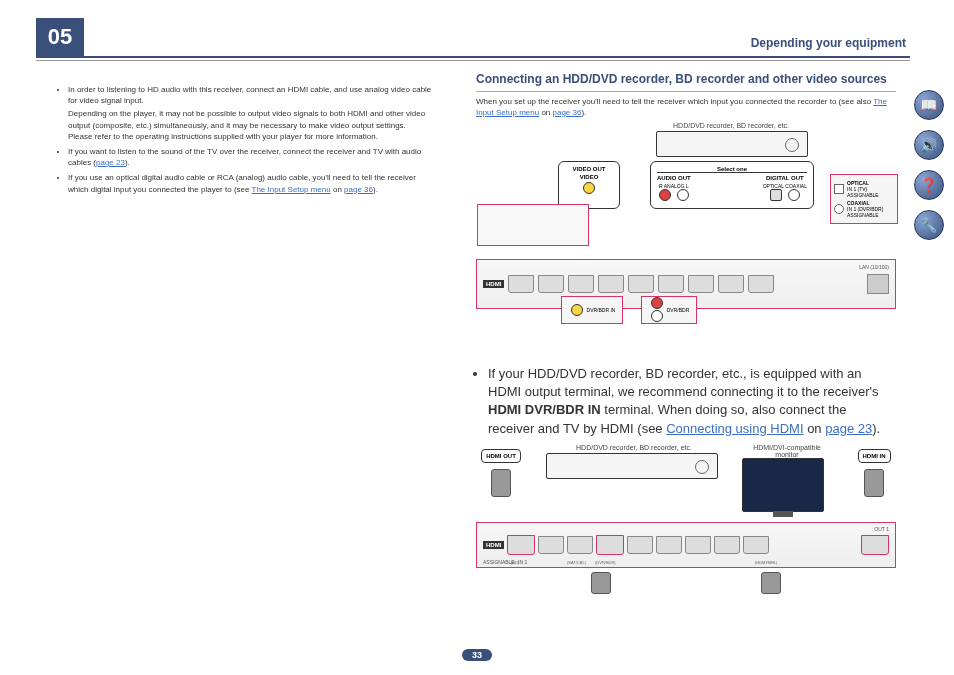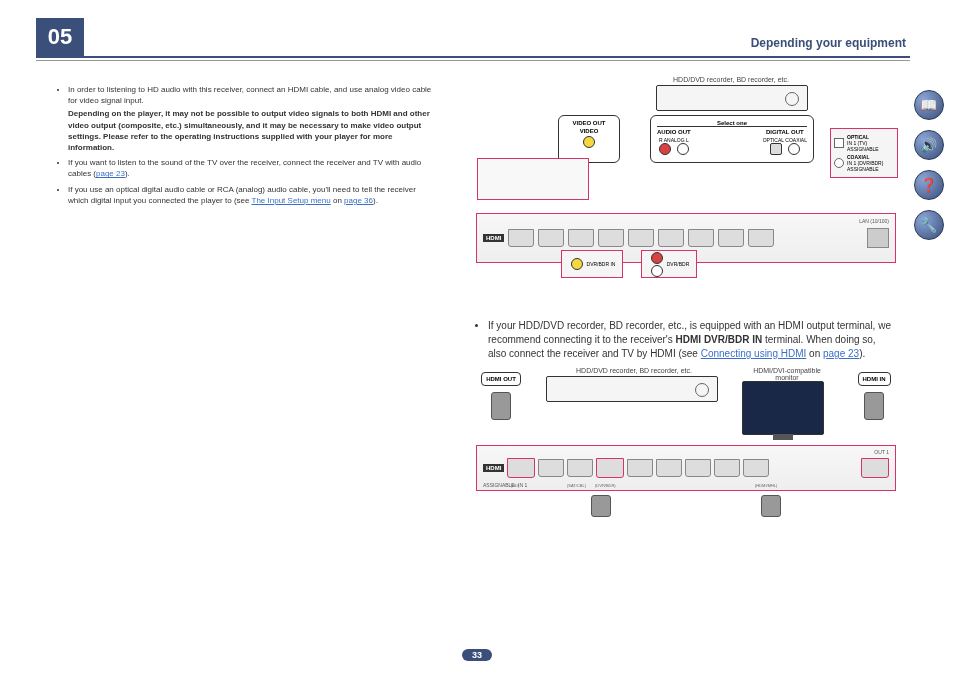--- a/index.html
+++ b/index.html
@@ -62,21 +62,20 @@
   .left-col ul {
     padding-left: 12px;
     margin: 12px;
   }
   .left-col li {
     margin-bottom: 4px;
   }
   .indent {
     padding-left: 0;
     margin-top: 2px;
-    font-weight: bold;
   }
   .right-col {
     position: absolute;
     top: 72px;
     left: 476px;
     width: 420px;
   }
   .section-head {
     color: #3a4f7a;
     font-weight: bold;
@@ -218,21 +217,21 @@
   }
   .rnd-port {
     width: 8px; height: 8px; border: 1px solid #666; border-radius: 50%; background: #fff;
   }
   .small-pink {
     border: 1.5px solid #d6336c;
     background: #f5f5f5;
     position: absolute;
   }
   .bullet-2 {
-    font-size: 10px;
+    font-size: 13px;
     color: #333;
     line-height: 1.4;
     margin-top: 10px;
   }
   .bullet-2 ul { padding-left: 12px; margin: 0; }
   .diagram2 {
     position: relative;
     margin-top: 6px;
   }
   .hdmi-callout {
@@ -370,20 +369,24 @@
     <li>
       <span>If you want to listen to the sound of the TV over the receiver, connect the receiver and TV with audio cables (</span><span class="link">page 23</span><span>).</span>
     </li>
     <li>
       <span>If you use an optical digital audio cable or RCA (analog) audio cable, you'll need to tell the receiver which digital input you connected the player to (see </span><span class="link">The Input Setup menu</span><span> on </span><span class="link">page 36</span><span>).</span>
     </li>
   </ul>
 </div>
 
 <div class="right-col">
+  <div class="section-head">Connecting an HDD/DVD recorder, BD recorder and other video sources</div>
+  <div class="body-text">
+    <span>When you set up the receiver you'll need to tell the receiver which input you connected the recorder to (see also </span><span class="link">The Input Setup menu</span><span> on </span><span class="link">page 36</span><span>).</span>
+  </div>
 
   <div class="diagram">
     <div class="device-label" style="margin-left:180px;width:150px">HDD/DVD recorder, BD recorder, etc.</div>
     <div class="recorder-box" style="margin-left:180px"></div>
 
     <div class="callout-row">
       <div class="callout" style="width:48px">
         <div class="tl">VIDEO OUT</div>
         <div class="tl">VIDEO</div>
         <span class="jack yellow"></span>

